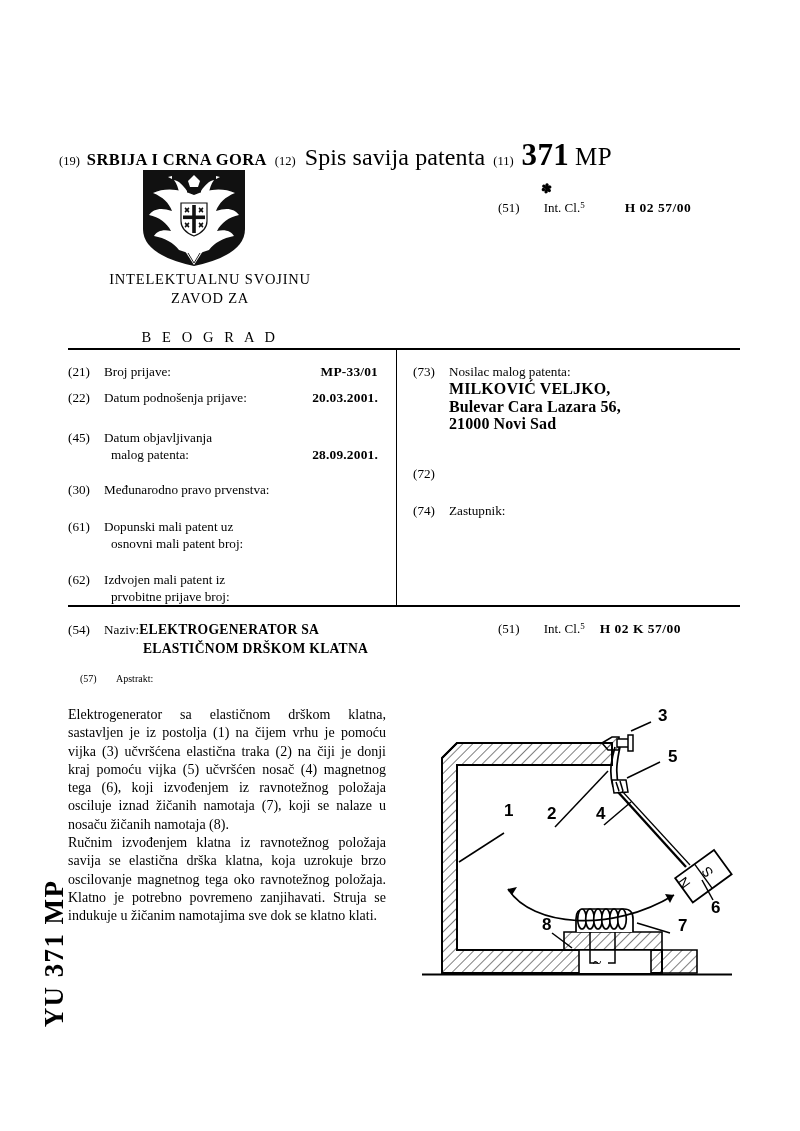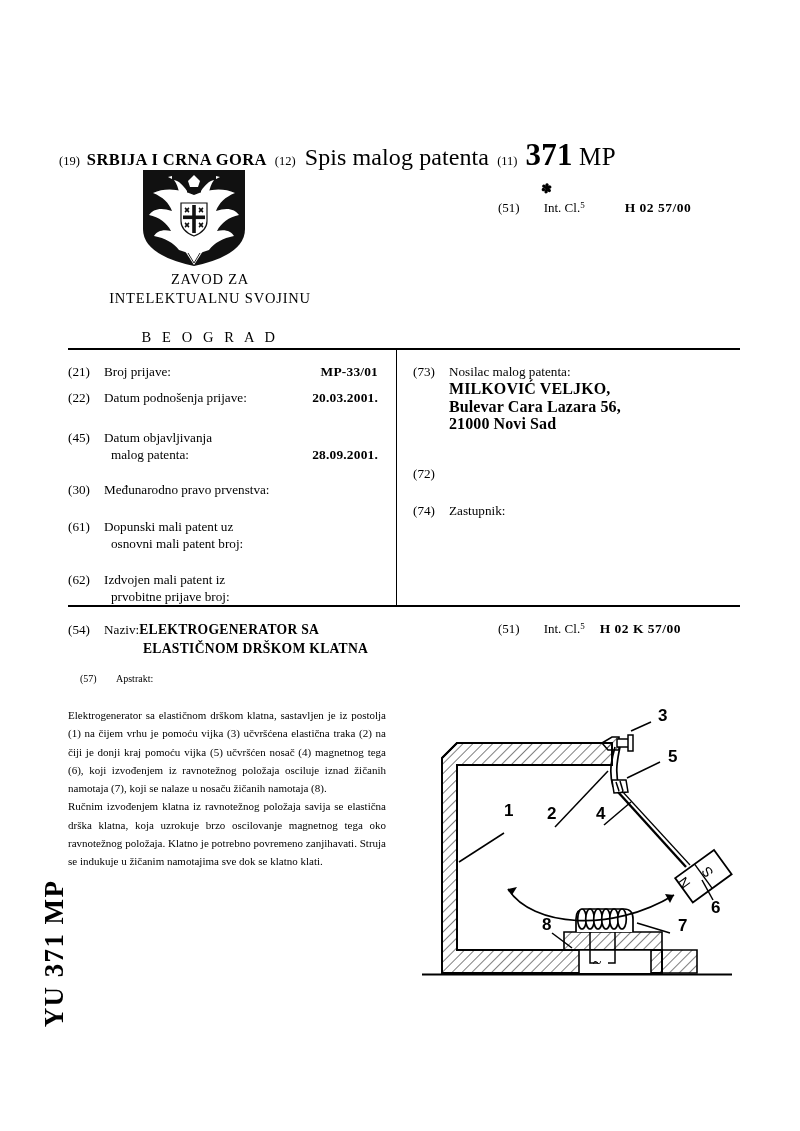--- a/index.html
+++ b/index.html
@@ -228,21 +228,21 @@
     top: 673px;
     font-size: 10px;
   }
   .abs-label .c { display: inline-block; width: 36px; }
 
   .abstract {
     position: absolute;
     left: 68px;
     top: 706px;
     width: 318px;
-    font-size: 11px;
+    font-size: 14px;
     line-height: 18.3px;
     text-align: justify;
     text-justify: inter-word;
   }
   .abstract p { margin: 0; }
 
   
   .side-text {
     position: absolute;
     left: -36px;
@@ -269,21 +269,21 @@
 </style>
 </head>
 <body>
 
 <div class="page">
 
   <div class="header-line">
     <span class="code-num">(19)</span>
     <span class="country">SRBIJA I CRNA GORA</span>
     <span class="code-num hdr-code2">(12)</span>
-    <span class="doc-type">Spis malog patenta</span>
+    <span class="doc-type">Spis savija patenta</span>
     <span class="code-num hdr-code2">(11)</span>
     <span class="pat-number">371</span>
     <span class="pat-suffix">MP</span>
   </div>
 
   <div class="coa-wrap">
     <svg class="coa-shield" viewBox="0 0 106 98" xmlns="http://www.w3.org/2000/svg">
       <path d="M2 1 H104 V60 Q104 86 53 97 Q2 86 2 60 Z" fill="#111111"></path>
 
       <path d="M53 26 C40 20 24 18 12 24 C22 28 28 34 31 42 C20 38 12 40 8 46
@@ -307,22 +307,22 @@
       <path d="M58 39 q3 2 0 4 M62 39 q-3 2 0 4" stroke="#111" stroke-width="1.6" fill="none"></path>
       <path d="M44 54 q3 2 0 4 M48 54 q-3 2 0 4" stroke="#111" stroke-width="1.6" fill="none"></path>
       <path d="M58 54 q3 2 0 4 M62 54 q-3 2 0 4" stroke="#111" stroke-width="1.6" fill="none"></path>
 
       <path d="M44 82 L53 96 L62 82 Z" fill="#ffffff"></path>
       <path d="M47 84 L53 94 L59 84" fill="none" stroke="#111" stroke-width="0.9"></path>
     </svg>
   </div>
 
   <div class="office">
+    <div>INTELEKTUALNU SVOJINU</div>
     <div>ZAVOD ZA</div>
-    <div>INTELEKTUALNU SVOJINU</div>
     <div class="l3">B E O G R A D</div>
   </div>
 
   <div class="tick-mark">✽</div>
   <div class="intcl-top">
     <span>(51)</span>
     <span class="lbl">Int. Cl.</span>
       <span class="sup">5</span>
     <span class="val">H 02 57/00</span>
   </div>

